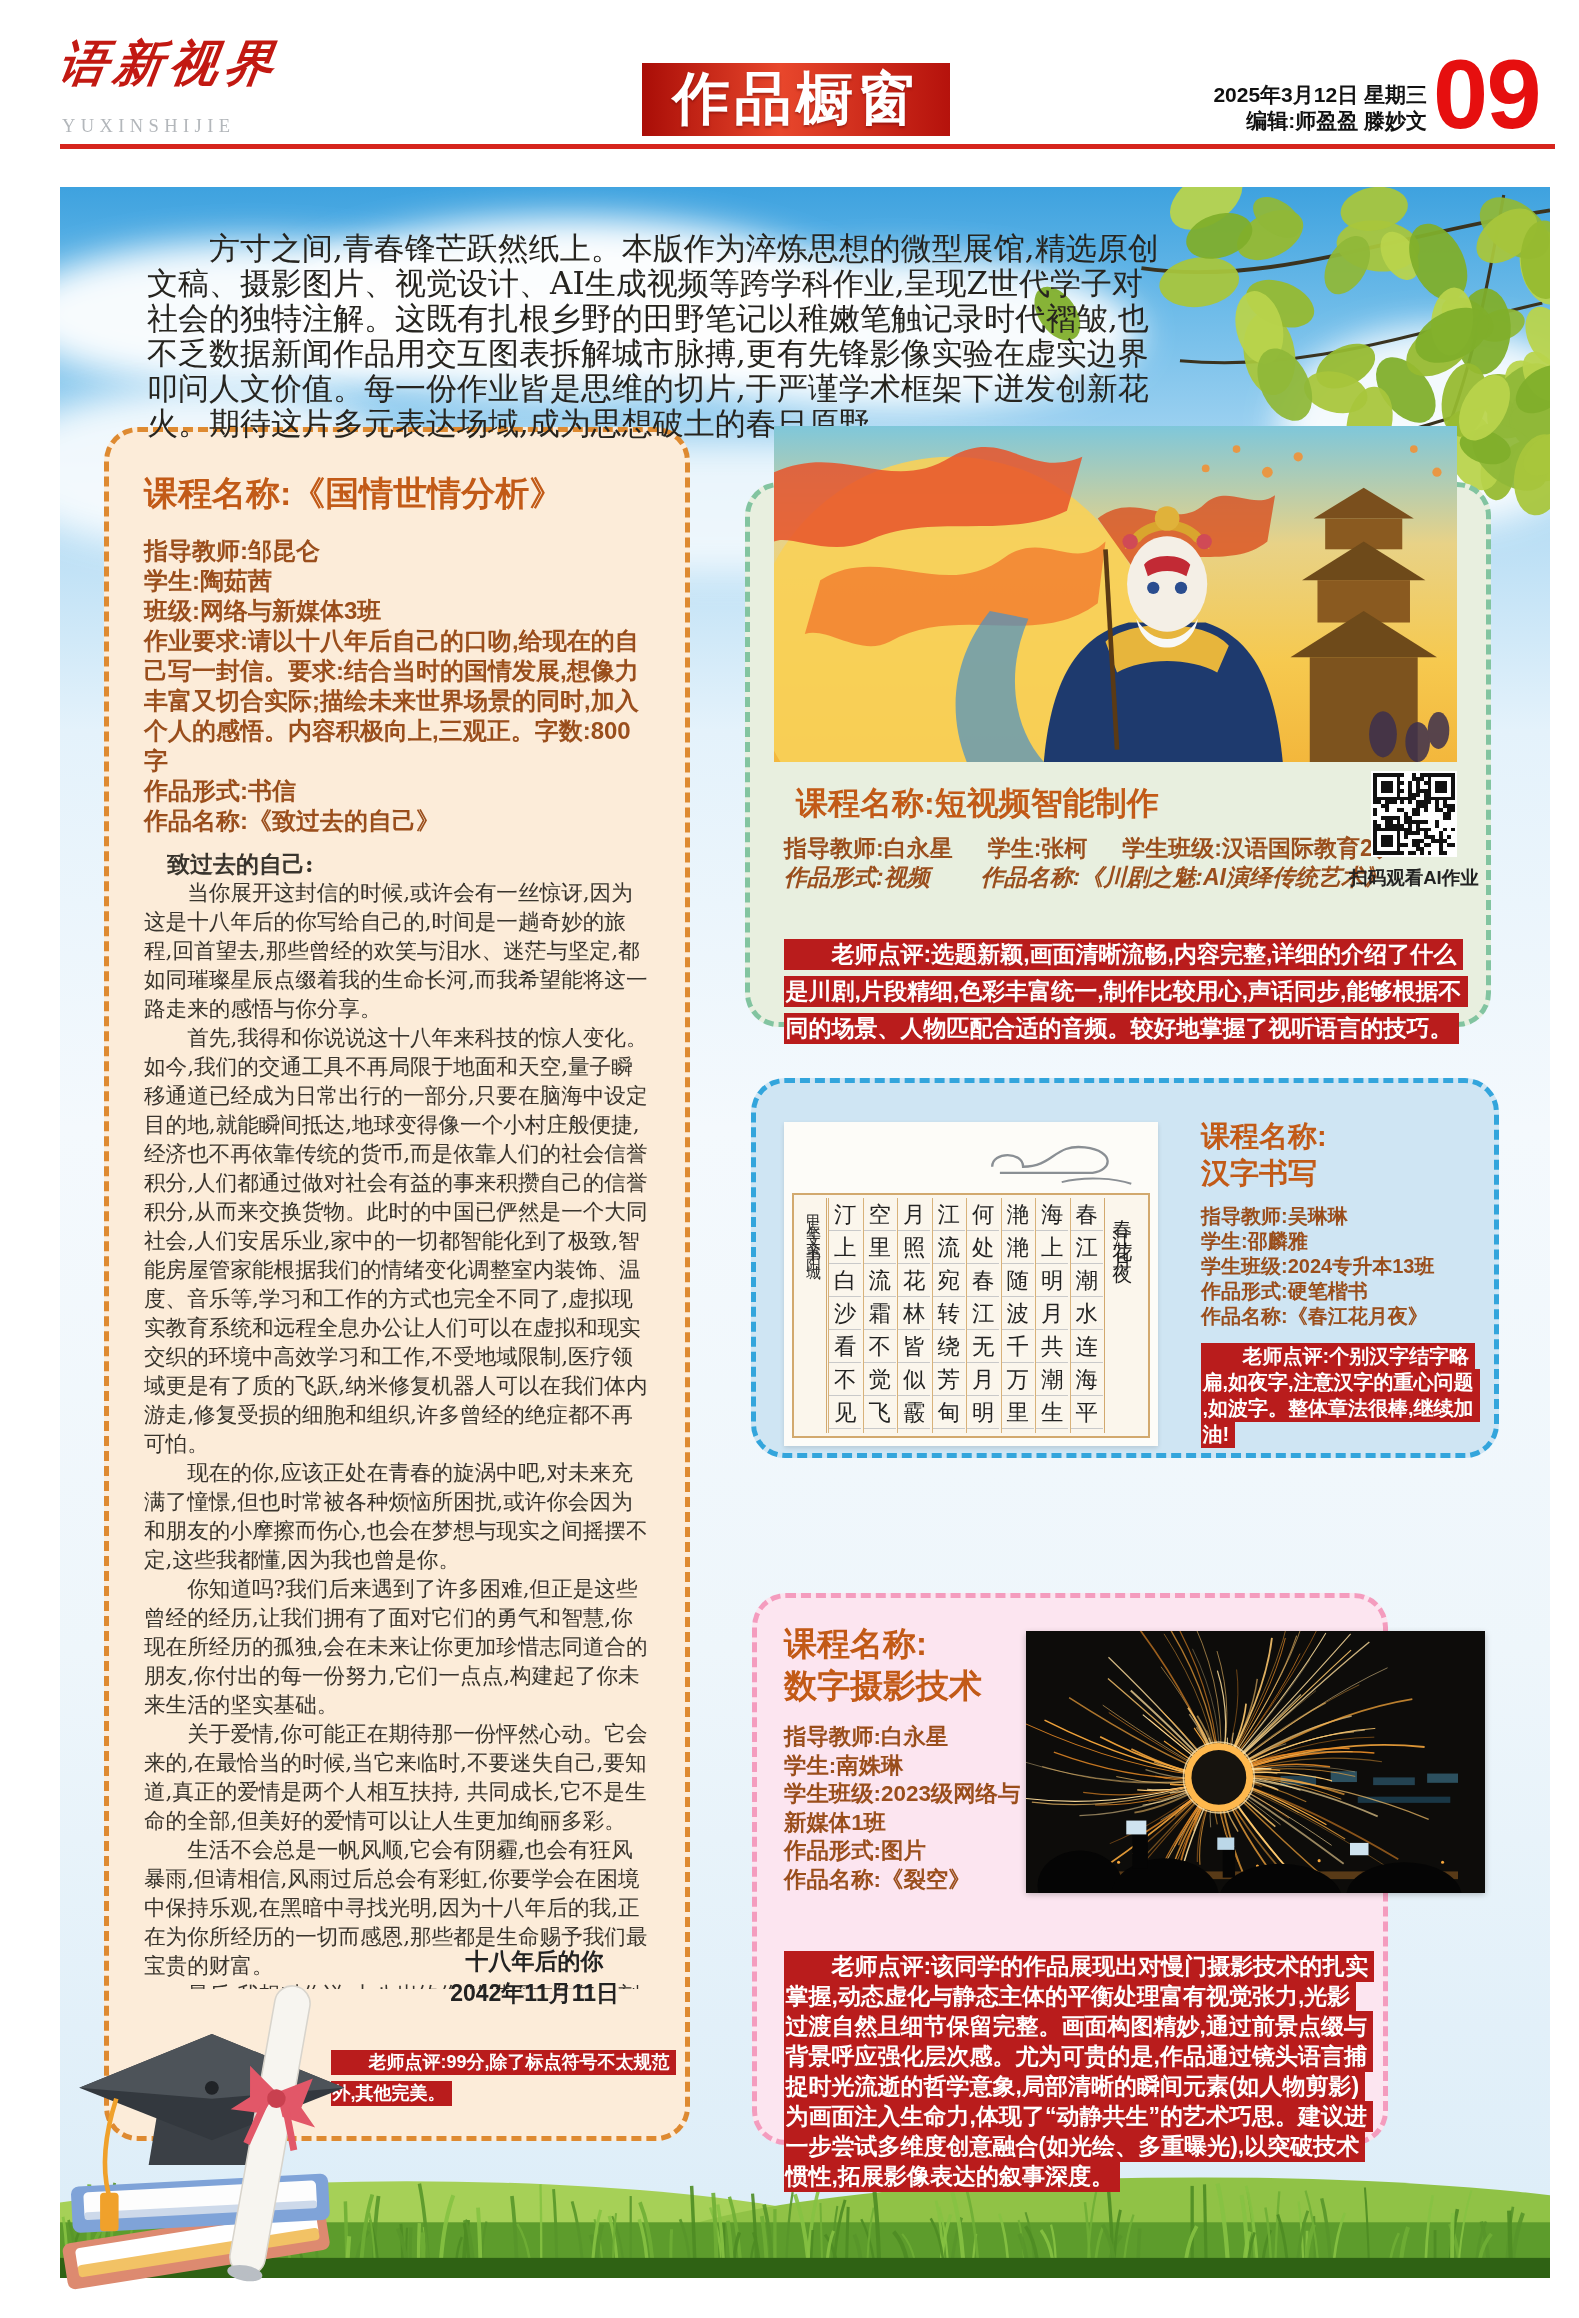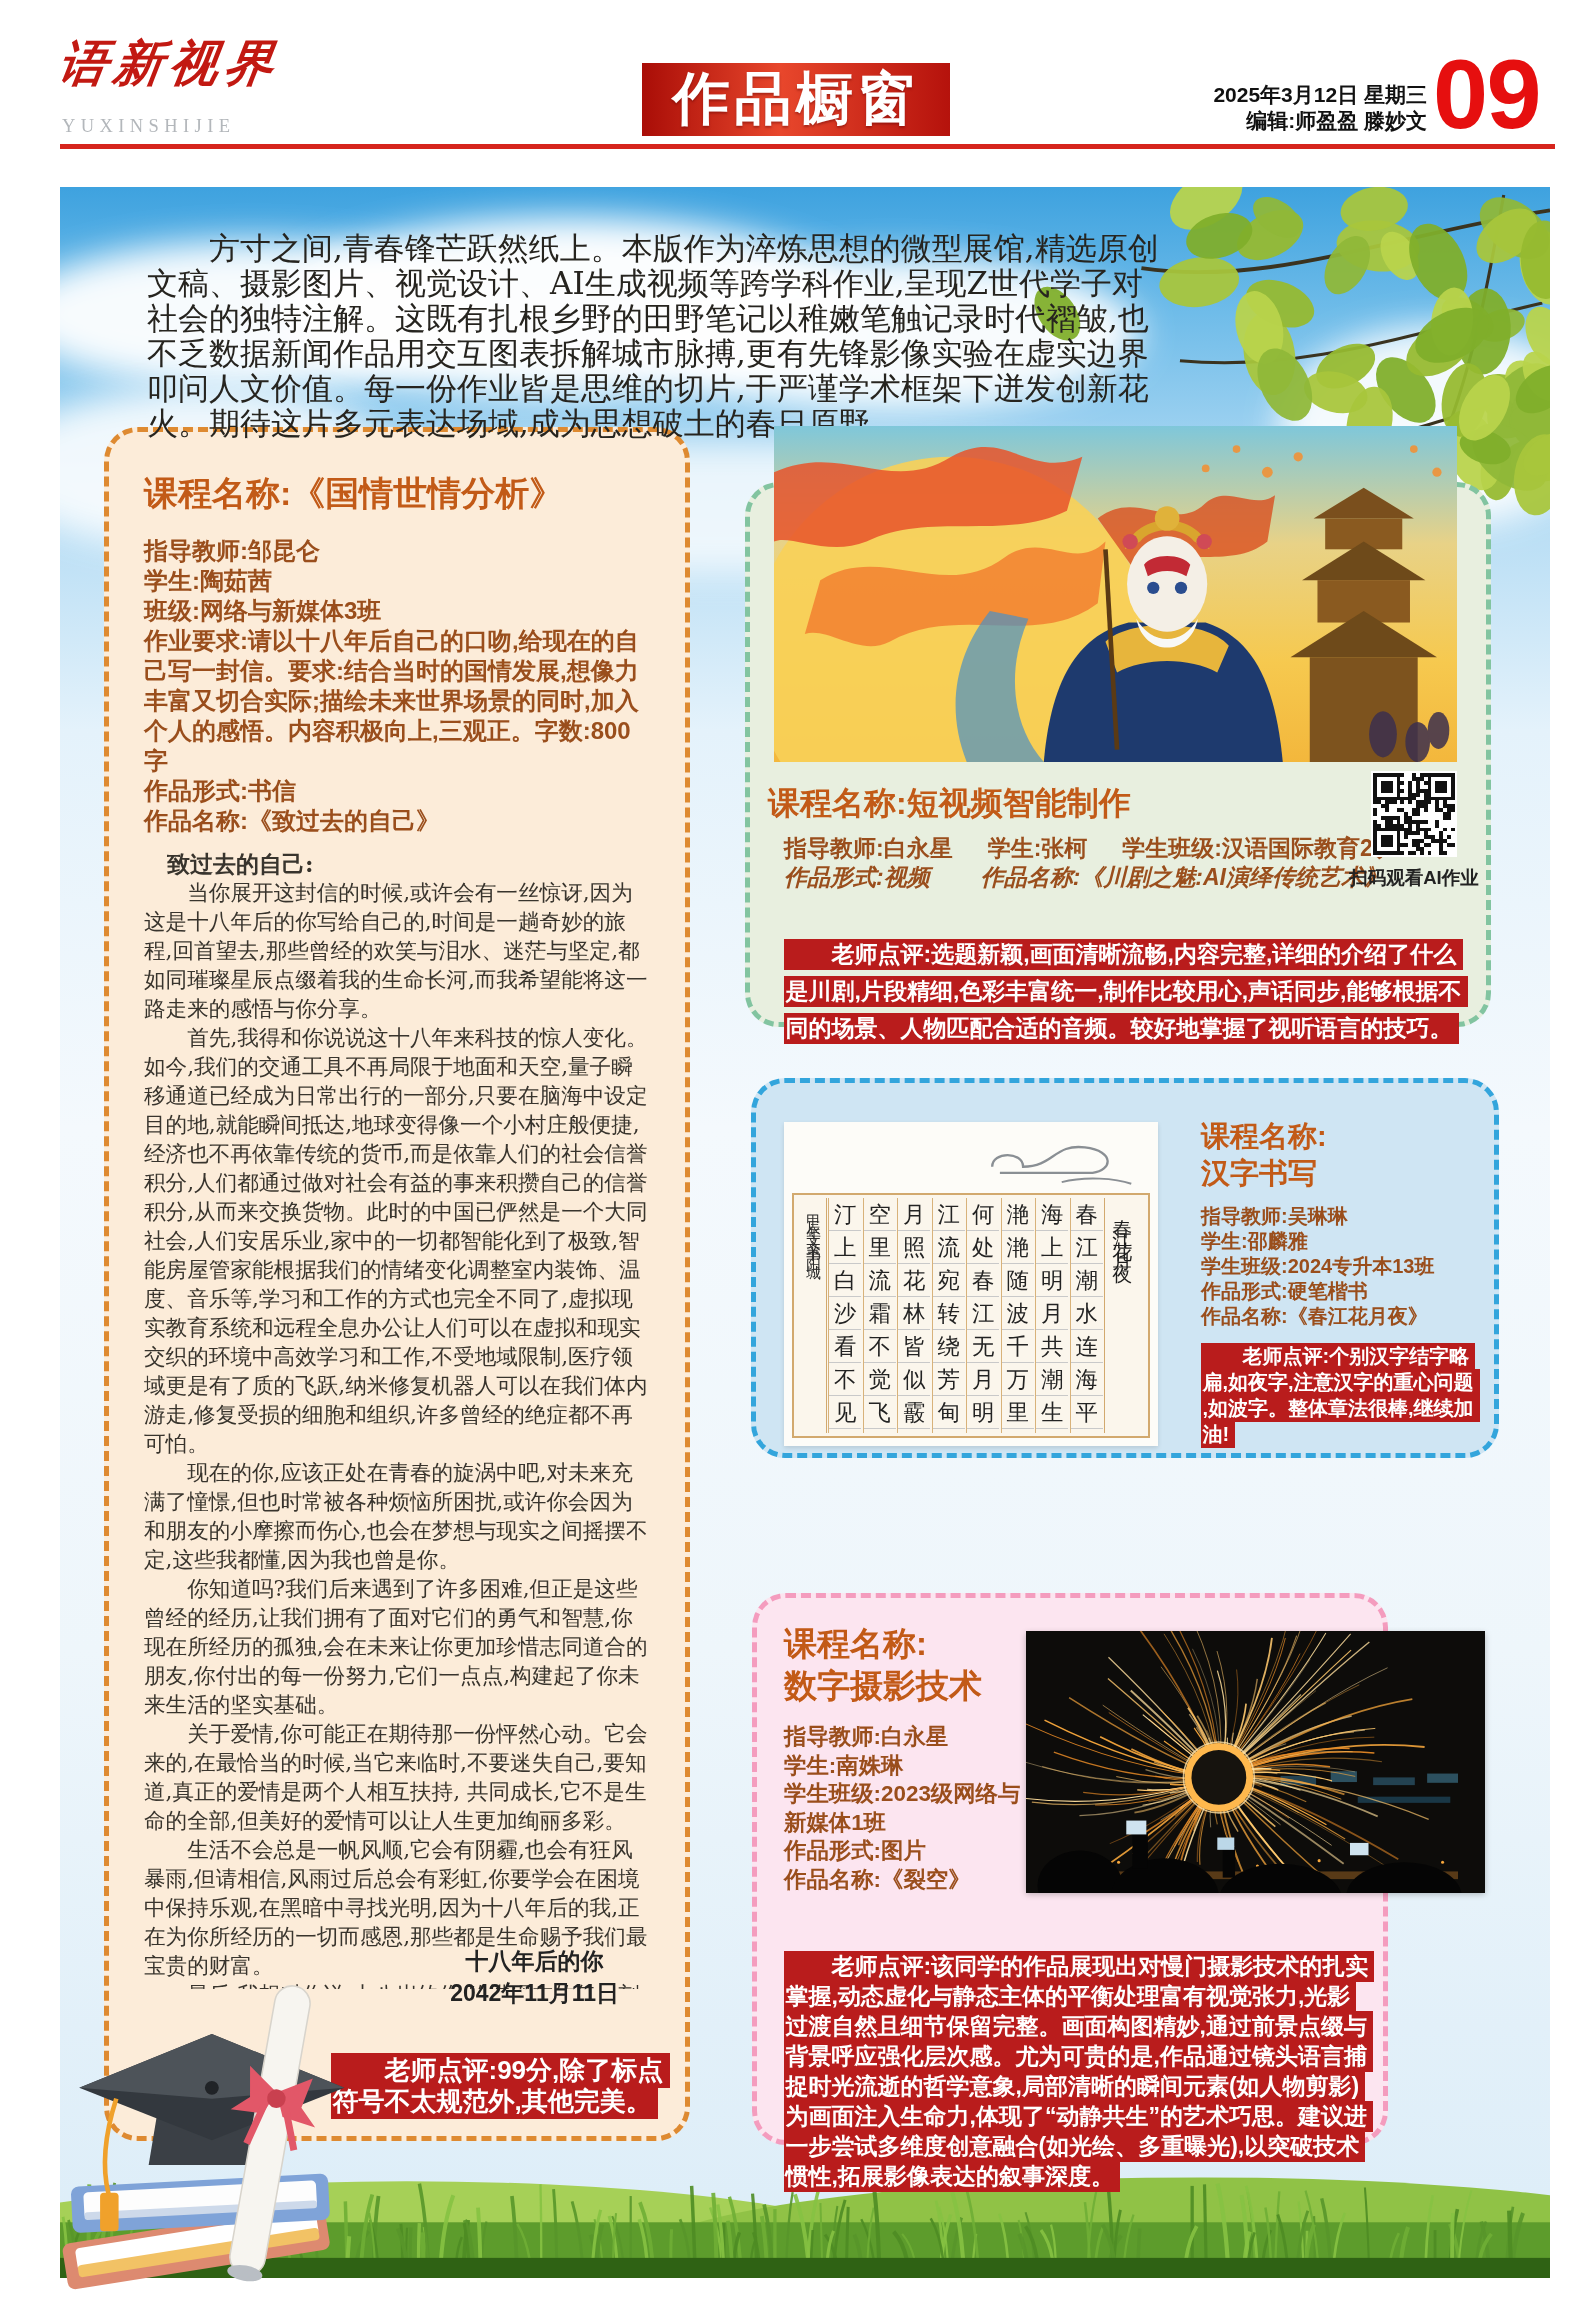--- a/index.html
+++ b/index.html
@@ -43,26 +43,26 @@
     border:5.4px dashed #de8a31;padding:39px 32px 0 35px;}
   .box-orange .course-title{font-size:34px;margin:0 0 18.5px 0;}
   .box-orange .info-block{font-size:24px;line-height:30px;}
   .letter{margin-top:13px;height:1140px;overflow:hidden;font-family:"DejaVu Serif",serif;
     color:#38342d;font-size:21.6px;line-height:29px;}
   .letter-salutation{font-weight:700;text-indent:1em;font-size:23px;}
   .letter-para{margin:0;text-indent:2em;}
   .letter-sign{position:absolute;right:66px;top:1513px;text-align:center;color:#222;
     font-size:23px;font-weight:700;line-height:32px;}
   .box-orange .cmt{position:absolute;left:222px;top:1597px;width:355px;
-    font-size:26px;line-height:31px;}
+    font-size:18px;line-height:31px;}
   
   .box-green{left:745px;top:482px;width:746px;height:545px;background:#e8efdf;
     border:5.4px dashed #82c4a0;padding:0 0 0 34px;}
   .opera{position:absolute;left:774px;top:426px;width:683px;height:336px;z-index:4;}
-  .box-green .course-title{position:absolute;left:18px;top:295px;font-size:32px;}
+  .box-green .course-title{position:absolute;left:46px;top:295px;font-size:32px;}
   .vline1{position:absolute;left:34px;top:346px;font-size:23px;font-weight:700;color:#9a4e1c;
     display:flex;gap:35px;}
   .vline2{position:absolute;left:34px;top:375px;font-size:23px;font-weight:700;color:#9a4e1c;
     display:flex;gap:51px;font-style:italic;}
   .box-green .cmt{position:absolute;left:34px;top:426px;width:682px;font-size:23px;
     line-height:37px;}
   .qr-wrap{position:absolute;left:1337px;top:771px;width:154px;text-align:center;z-index:4;}
   .qr-grid{width:86px;height:86px;margin:0 auto;display:grid;
     grid-template-columns:repeat(21,1fr);grid-template-rows:repeat(21,1fr);background:#fff;
     padding:2.3px;box-sizing:border-box;}

